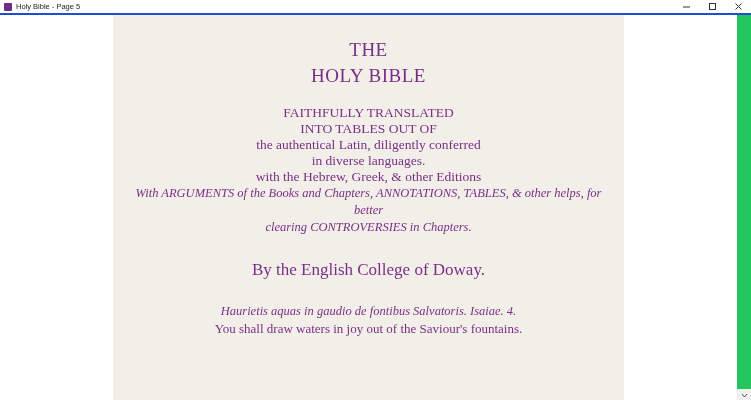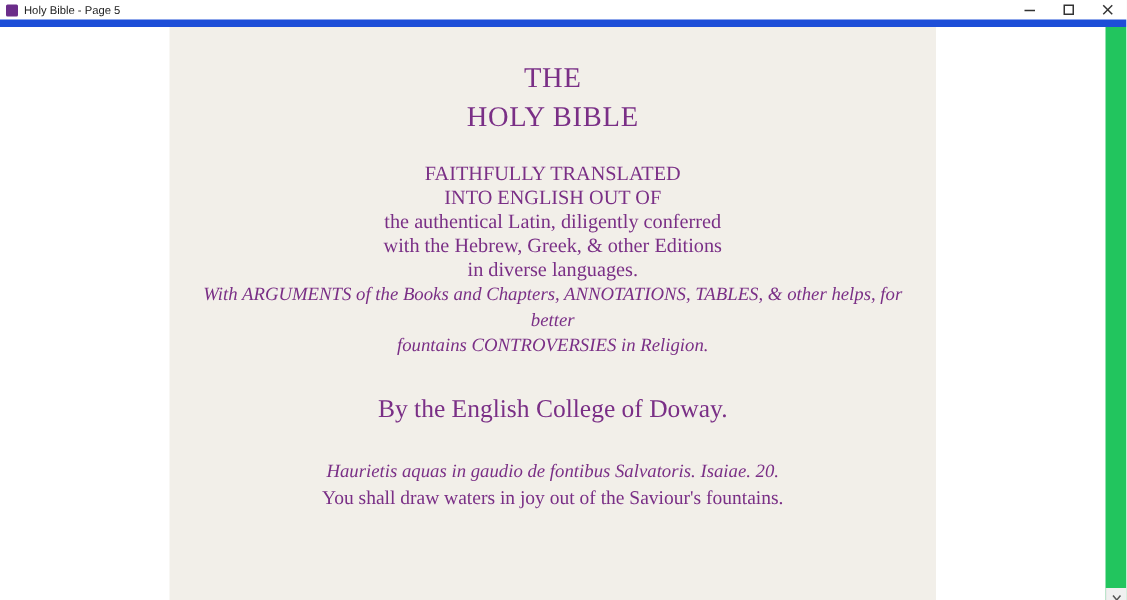--- a/index.html
+++ b/index.html
@@ -11,21 +11,21 @@
     width: 751px;
     height: 400px;
     overflow: hidden;
     font-family: "Liberation Sans", sans-serif;
   }
 
   
   .titlebar {
     height: 13px;
     background: #ffffff;
-    border-bottom: 5px solid #1d4ed8;
+    border-bottom: 2px solid #1d4ed8;
     display: flex;
     align-items: center;
     position: relative;
   }
   .titlebar-left {
     display: flex;
     align-items: center;
     gap: 4px;
     padding-left: 4px;
   }
@@ -203,34 +203,34 @@
 
   <div class="page-area">
     <div class="page">
       <div class="page-inner">
 
         <div class="t-the">THE</div>
         <div class="t-holybible">HOLY BIBLE</div>
 
         <div class="block-translated">
           <span class="ln">FAITHFULLY TRANSLATED</span>
-          <span class="ln">INTO ENGLISH OUT OF</span>
+          <span class="ln">INTO TABLES OUT OF</span>
           <span class="ln">the authentical Latin, diligently conferred</span>
+          <span class="ln">in diverse languages.</span>
           <span class="ln">with the Hebrew, Greek, &amp; other Editions</span>
-          <span class="ln">in diverse languages.</span>
         </div>
 
         <div class="block-arguments">
           <span class="ln">With ARGUMENTS of the Books and Chapters, ANNOTATIONS, TABLES, &amp; other helps, for better</span>
-          <span class="ln">fountains CONTROVERSIES in Religion.</span>
+          <span class="ln">clearing CONTROVERSIES in Chapters.</span>
         </div>
 
         <div class="block-college">By the English College of Doway.</div>
 
-        <div class="block-latin">Haurietis aquas in gaudio de fontibus Salvatoris. Isaiae. 20.</div>
+        <div class="block-latin">Haurietis aquas in gaudio de fontibus Salvatoris. Isaiae. 4.</div>
         <div class="block-latin-trans">You shall draw waters in joy out of the Saviour's fountains.</div>
 
       </div>
     </div>
   </div>
 
   <div class="scrollbar">
     <div class="sb-arrow">
       <svg width="7" height="5" viewBox="0 0 7 5">
           <polyline points="1,4 3.5,1 6,4" fill="none" stroke="#555" stroke-width="1"></polyline>

